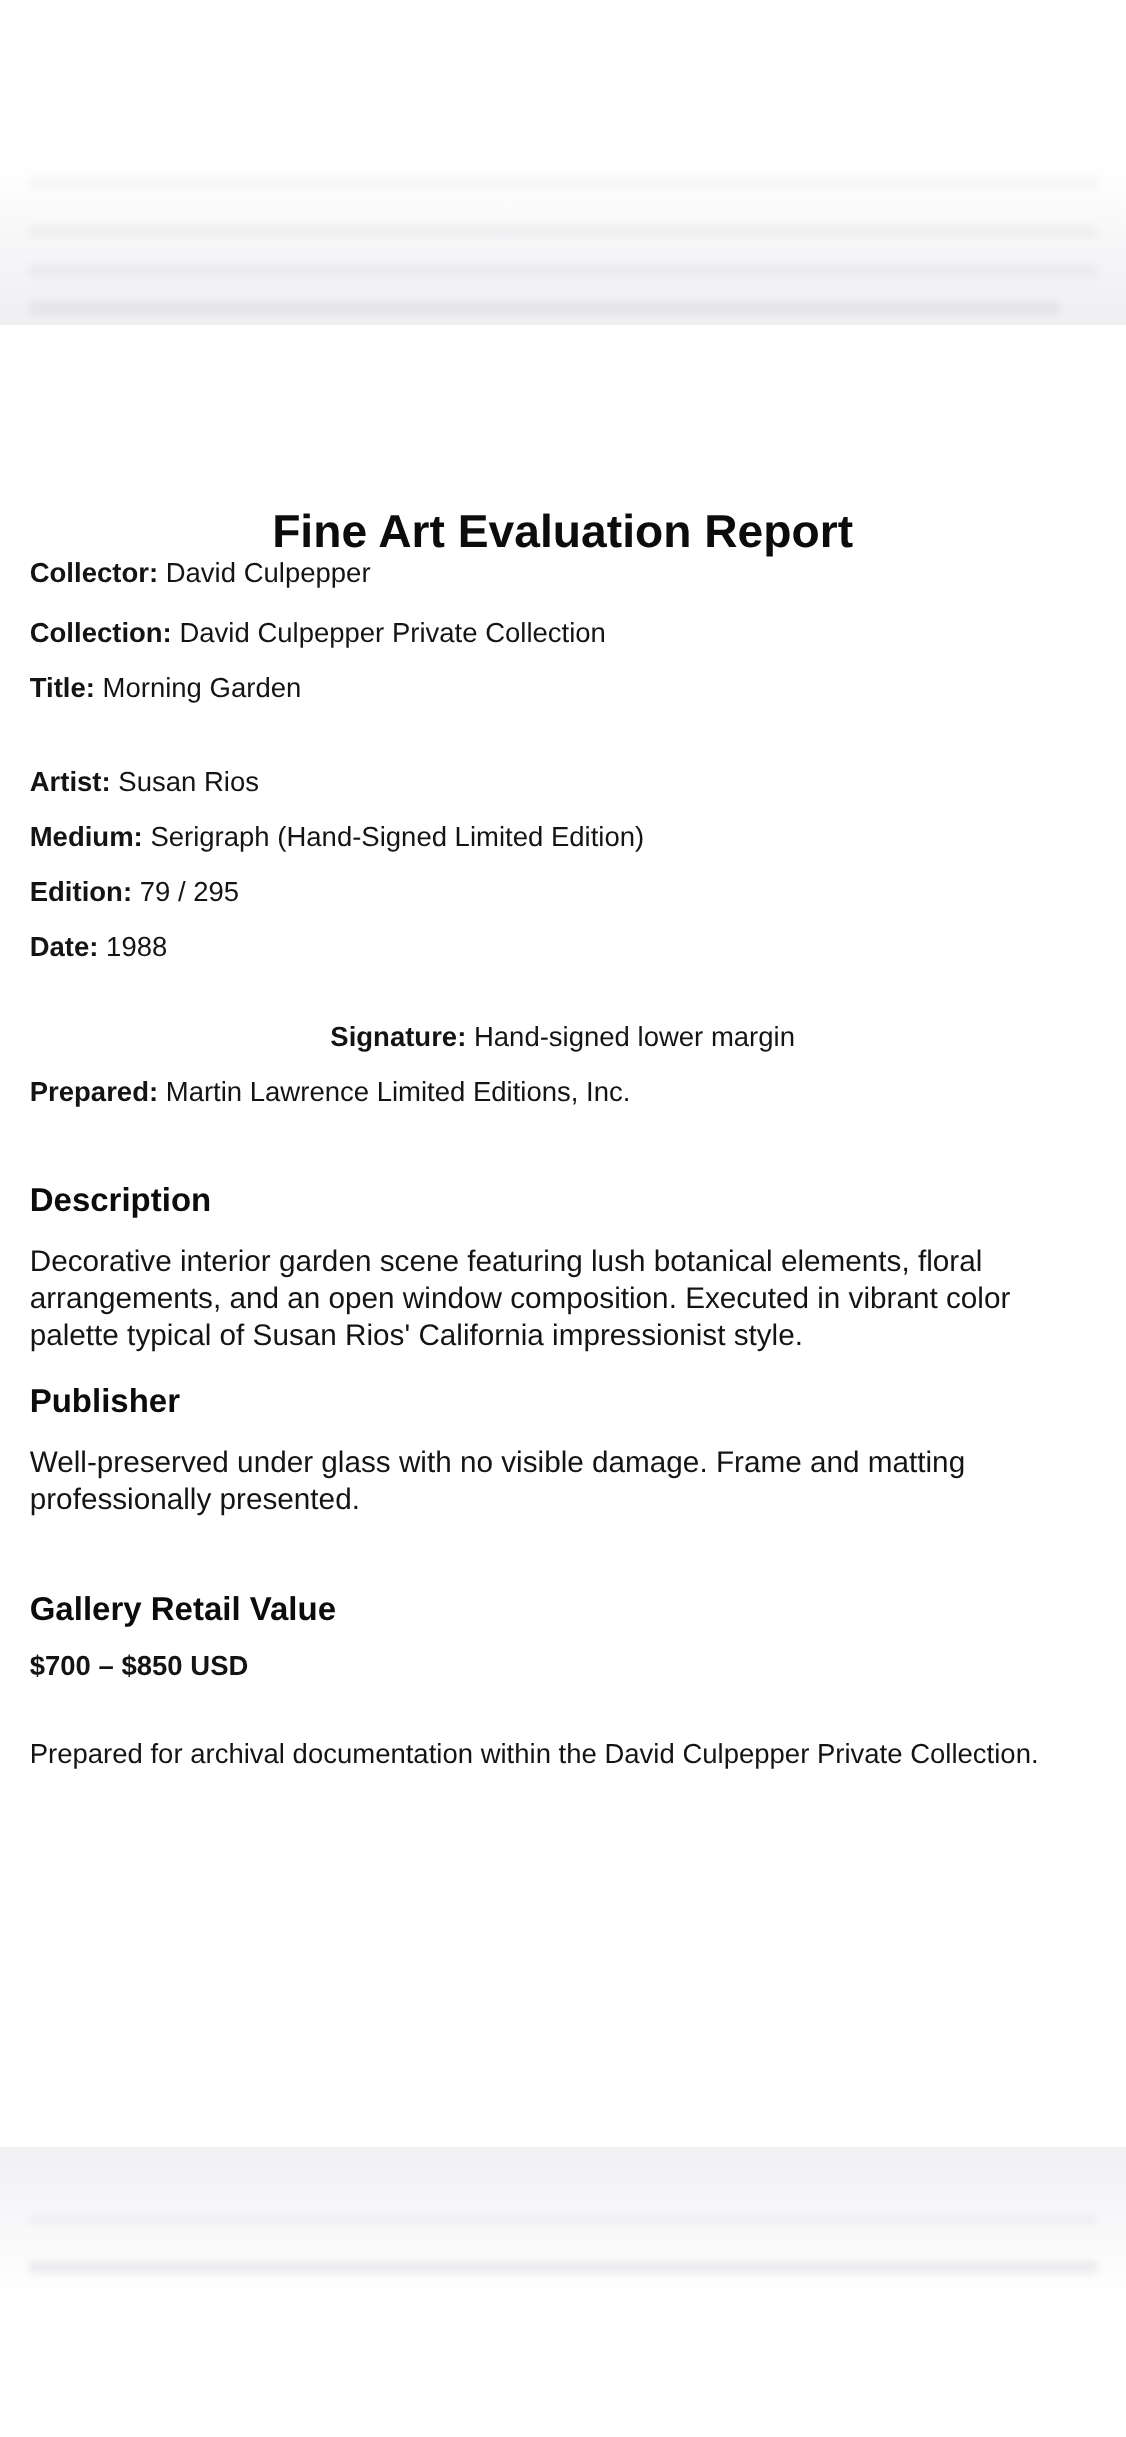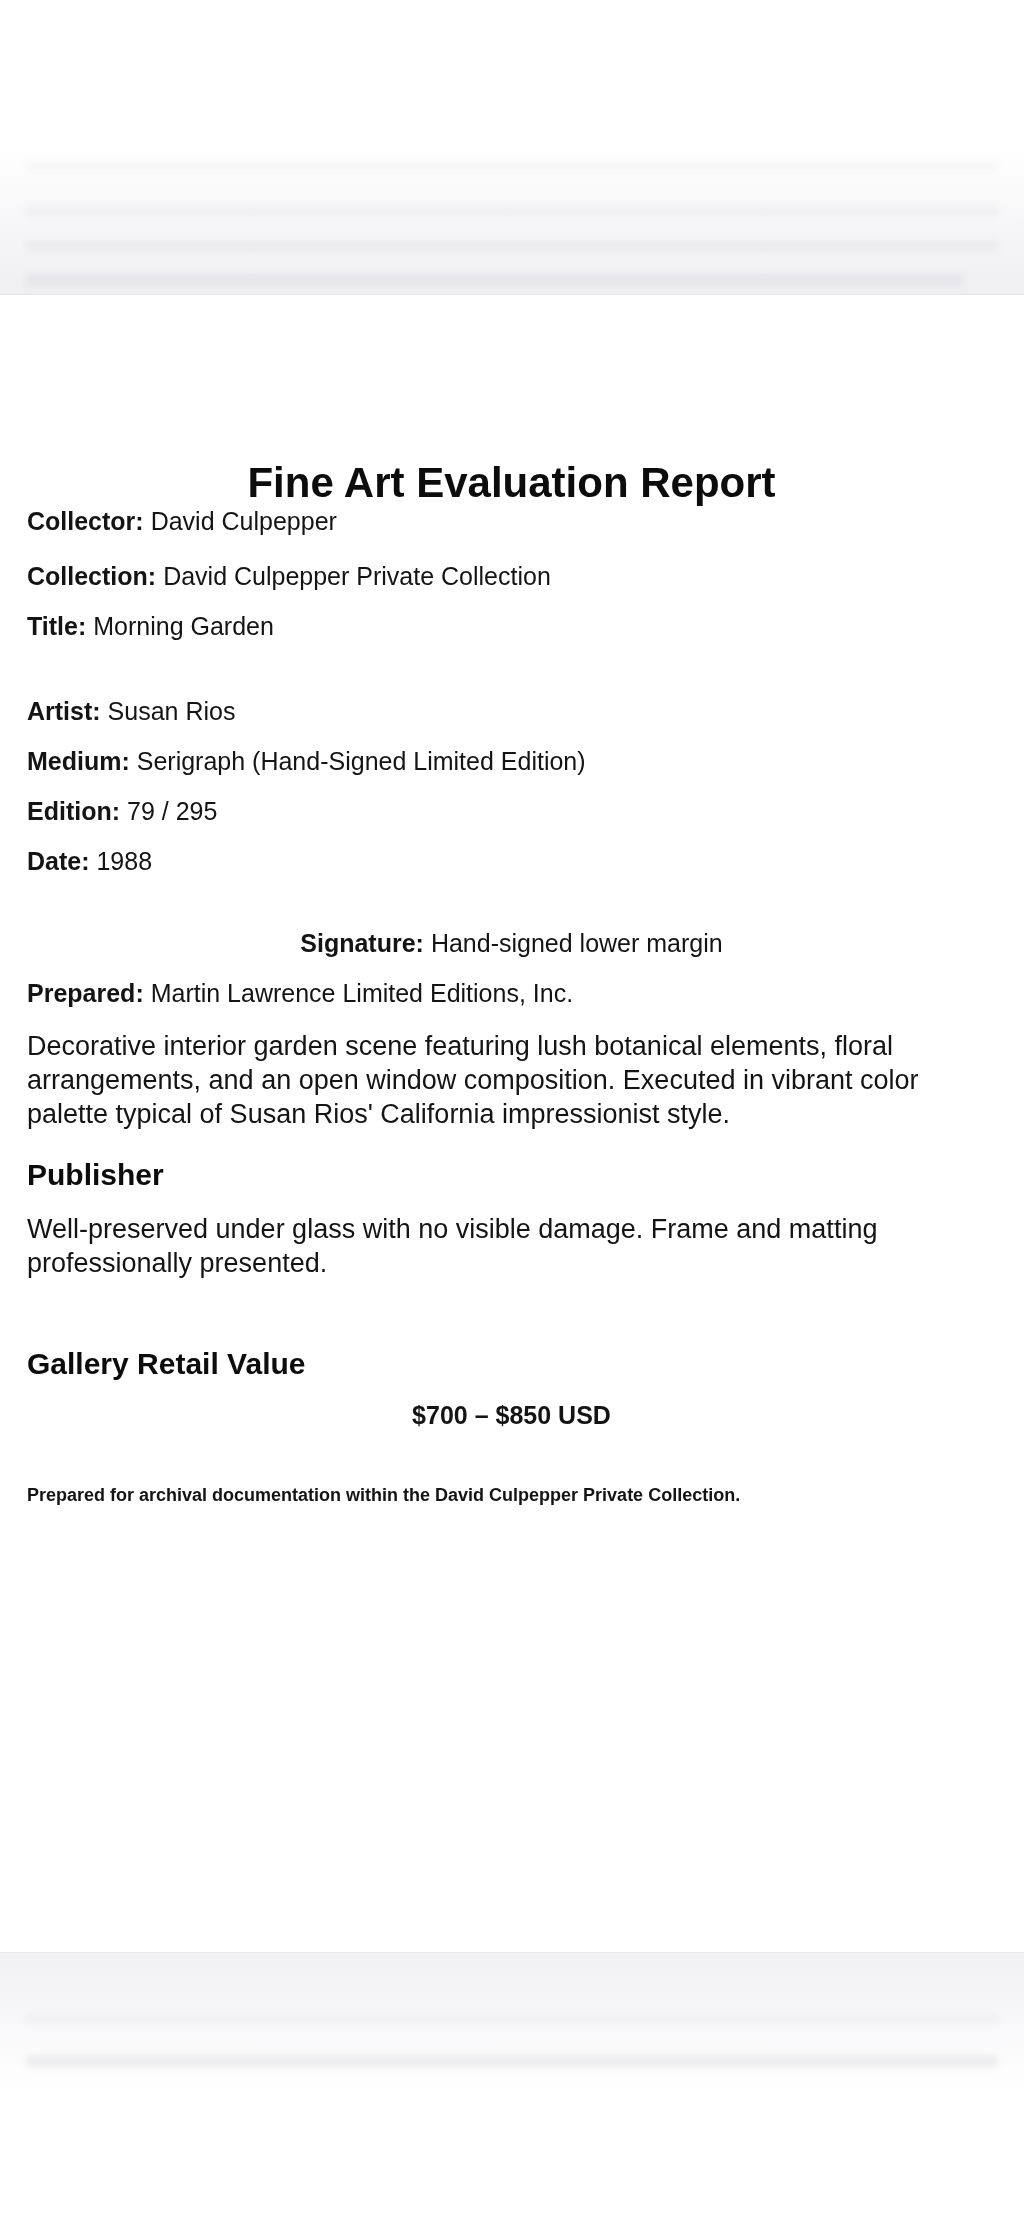--- a/index.html
+++ b/index.html
@@ -79,27 +79,25 @@
   .body-text {
     font-size: 27px;
     line-height: 34px;
     margin: 0;
   }
   .value-line {
     font-size: 25px;
     line-height: 29px;
     font-weight: bold;
     margin: 0;
-    text-align: center;
   }
   .footer-note {
-    font-size: 18px;
+    font-size: 25px;
     line-height: 29px;
     margin: 51px 0 0;
-    font-weight: bold;
   }
 </style>
 </head>
 <body>
 
 <div class="top-band">
 </div>
 <div class="ghost g1"></div>
 <div class="ghost g2"></div>
 <div class="ghost g3"></div>
@@ -114,20 +112,21 @@
 
   <p class="meta-line"><b>Title:</b> <span>Morning Garden</span></p>
   <p class="meta-line gap-lg"><b>Artist:</b> <span>Susan Rios</span></p>
   <p class="meta-line"><b>Medium:</b> <span>Serigraph (Hand-Signed Limited Edition)</span></p>
   <p class="meta-line"><b>Edition:</b> <span>79 / 295</span></p>
   <p class="meta-line"><b>Date:</b> <span>1988</span></p>
 
   <p class="meta-line gap-md"><b>Signature:</b> <span>Hand-signed lower margin</span></p>
   <p class="meta-line"><b>Prepared:</b> <span>Martin Lawrence Limited Editions, Inc.</span></p>
 
+  <h2 class="section">Description</h2>
   <p class="body-text">Decorative interior garden scene featuring lush botanical elements, floral arrangements, and an open window composition. Executed in vibrant color palette typical of Susan Rios' California impressionist style.</p>
 
   <h2 class="section tight">Publisher</h2>
   <p class="body-text">Well-preserved under glass with no visible damage. Frame and matting professionally presented.</p>
 
   <h2 class="section">Gallery Retail Value</h2>
   <p class="value-line">$700 – $850 USD</p>
 
   <p class="footer-note">Prepared for archival documentation within the David Culpepper Private Collection.</p>
 

